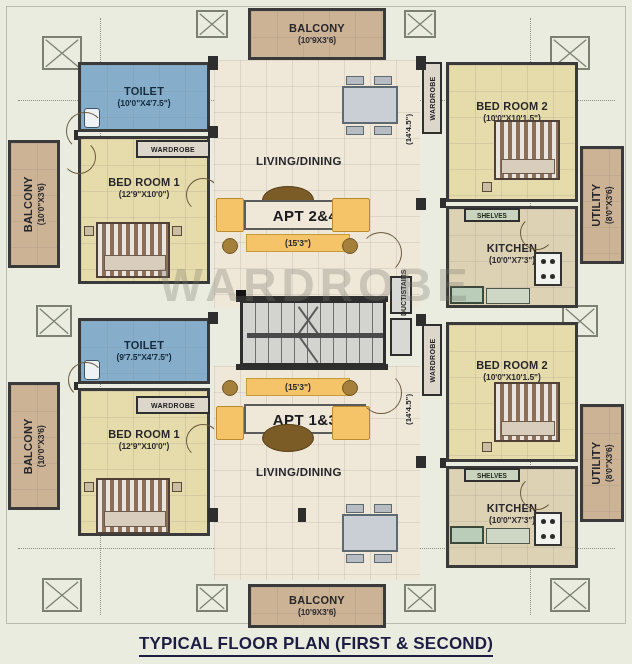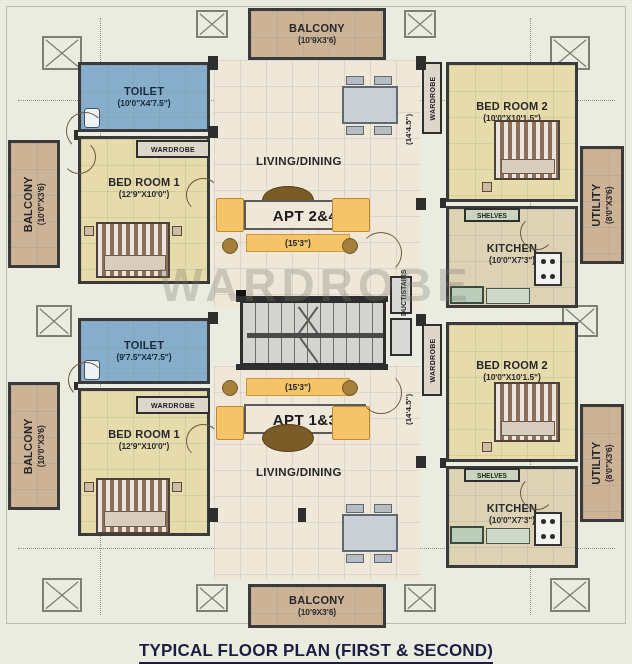--- a/index.html
+++ b/index.html
@@ -141,21 +141,21 @@
   .dashline { position: absolute; border-top: 1px dotted #8d9183; }
   .dashvert { position: absolute; border-left: 1px dotted #8d9183; }
   .watermark {
     position: absolute; left: 0; right: 0; top: 258px;
     text-align: center; font-size: 46px; font-weight: bold;
     color: rgba(120,118,110,.30); letter-spacing: 5px;
     pointer-events: none; user-select: none;
   }
   #caption {
     position: absolute; left: 0; right: 0; top: 634px; height: 30px;
-    display: flex; align-items: flex-end; justify-content: center;
+    display: flex; align-items: flex-start; justify-content: center;
     background: #e9ecdf;
   }
   #caption span {
     font-size: 17px; font-weight: bold; color: #1d1d44;
     letter-spacing: .2px; border-bottom: 2px solid #1d1d44;
     padding-bottom: 1px;
   }
 </style>
 </head>
 <body>

